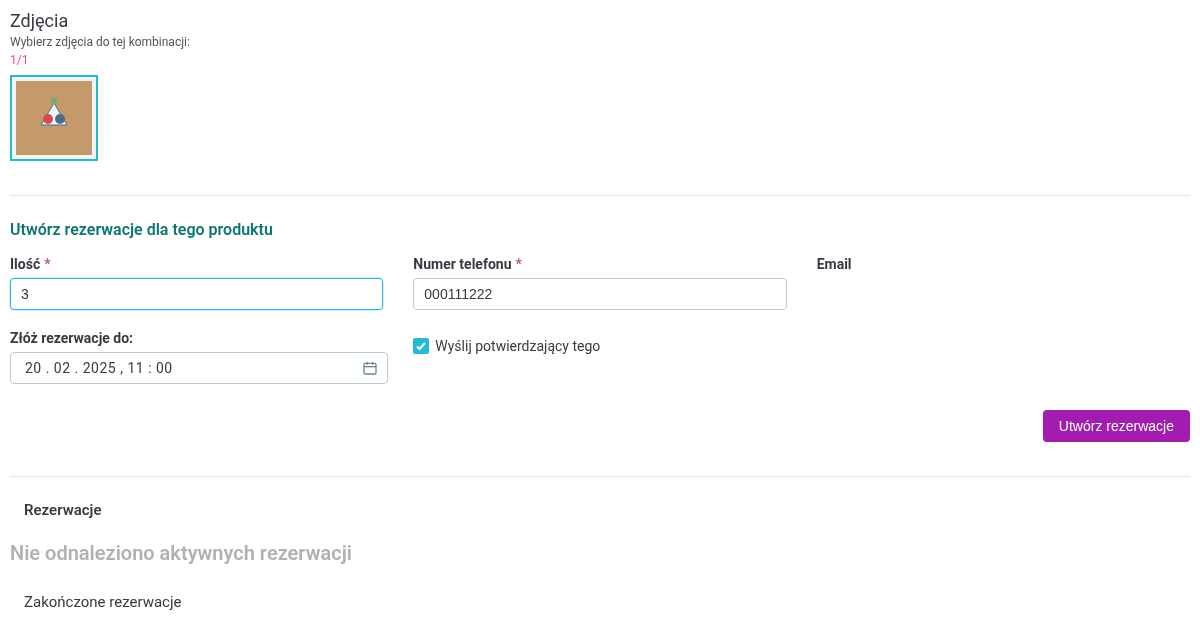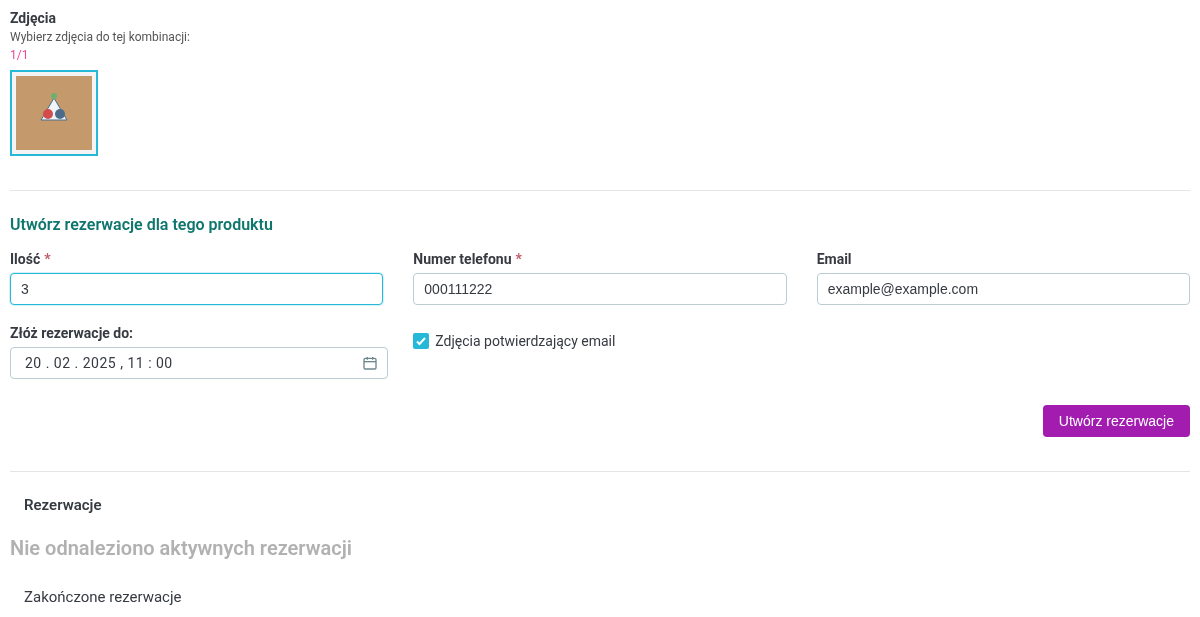--- a/index.html
+++ b/index.html
@@ -1,17 +1,17 @@
 <!DOCTYPE html>
 <html><head>
 <meta charset="utf-8">
 <style>
   * { box-sizing: border-box; margin: 0; padding: 0; }
   body { font-family: -apple-system, BlinkMacSystemFont, "Segoe UI", Roboto, Arial, sans-serif; font-size: 14px; color: #363a41; background: #fff; padding: 10px; width: 1200px; }
-  .section-title { font-weight: 700; font-size: 14px; margin-bottom: 4px; color: #363a41; }
+  .section-title { font-weight: 400; font-size: 18px; margin-bottom: 4px; color: #363a41; }
   .helper { font-size: 12px; color: #555; margin-bottom: 4px; }
   .counter { font-size: 12px; color: #ec4899; margin-bottom: 8px; }
   .thumb-row { display: flex; gap: 10px; }
   .thumb { width: 88px; height: 86px; border: 2px solid #25b9d7; background: #f4f4f4; display: flex; align-items: center; justify-content: center; cursor: pointer; }
   .thumb-inner { width: 76px; height: 74px; background: #c49a6c; display:flex; align-items:center; justify-content:center; }
   hr.sep { border: none; border-top: 1px solid #e5e5e5; margin: 34px 0 24px 0; }
   .heading { font-weight: 600; font-size: 16px; margin-bottom: 17px; color: #0f766e; }
   .row { display: flex; gap: 30px; margin-bottom: 20px; flex-wrap: wrap; }
   .col { flex: 1 1 0; min-width: 0; }
   .label { font-size: 14px; color: #363a41; margin-bottom: 6px; display:block;font-weight:bold; }
@@ -64,21 +64,20 @@
       <input class="input focused" value="3" style="">
     </div>
     <div class="col" style="max-width:378px;">
       <label class="label">
         <span>Numer telefonu</span><span class="req">*</span>
       </label>
       <input class="input" value="000111222" style="">
     </div>
     <div class="col" style="max-width:378px;">
       <label class="label">Email</label>
-      <input class="input" value="example@example.com" style="">
     </div>
   </div>
 
   <div class="row">
     <div class="col" style="max-width:378px;">
       <label class="label">Złóż rezerwacje do:</label>
       <div class="date-wrap">
         <div class="date-input">
           <span>20 . 02 . 2025 ,  11 : 00</span>
         </div>
@@ -90,21 +89,21 @@
         </svg>
       </div>
     </div>
     <div class="col" style="max-width:378px;">
       <div class="check-row">
         <div class="checkbox">
           <svg viewBox="0 0 24 24" fill="none" stroke="#fff" stroke-width="4">
               <polyline points="4,13 9,18 20,6"></polyline>
             </svg>
         </div>
-        <span>Zdjęcia potwierdzający email</span>
+        <span>Wyślij potwierdzający tego</span>
       </div>
     </div>
     <div class="col" style="max-width:378px;"></div>
   </div>
 
   <div class="btn-row">
     <button class="btn-primary">Utwórz rezerwacje</button>
   </div>
 </div>
 

